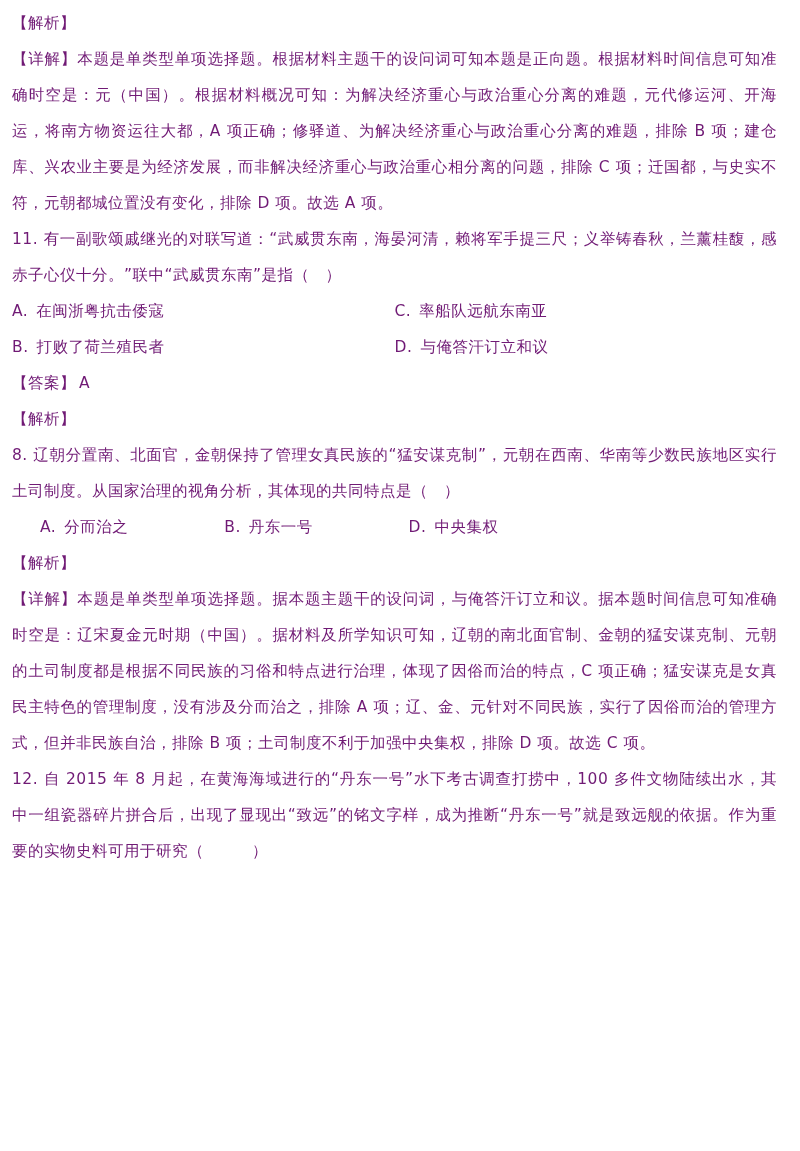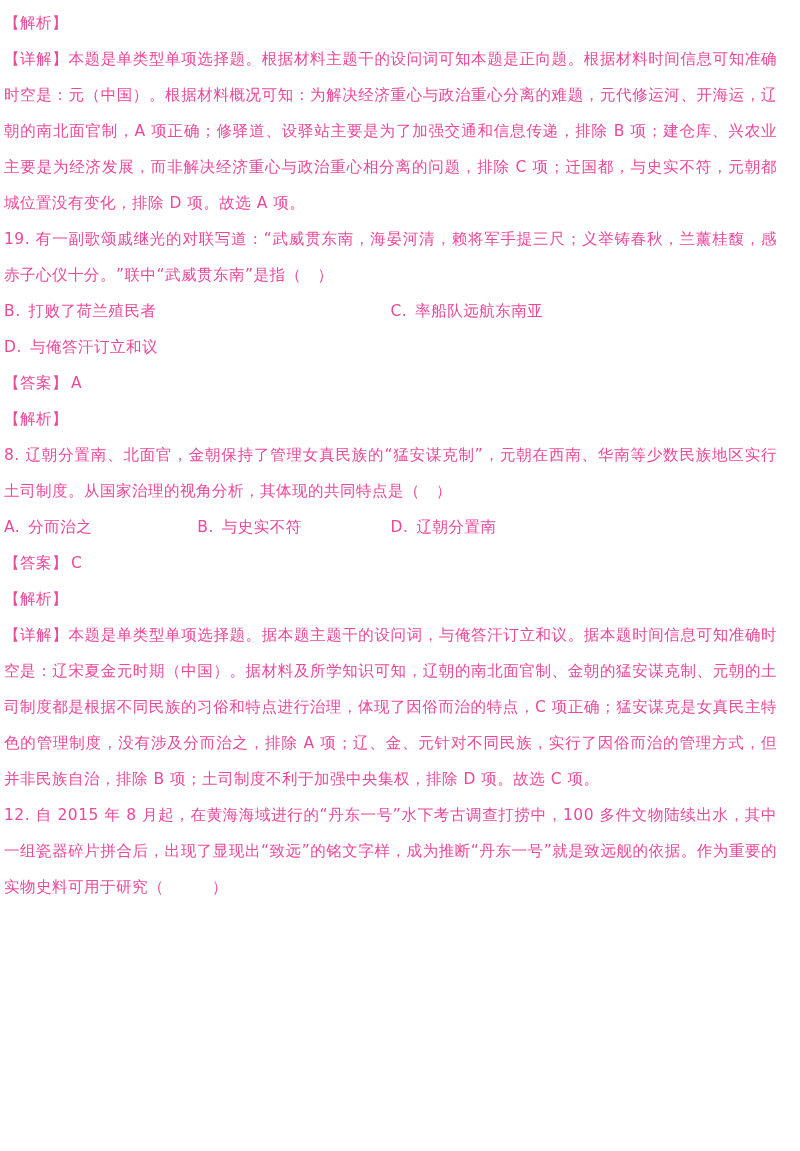--- a/index.html
+++ b/index.html
@@ -9,67 +9,67 @@
   }
   body {
     width: 800px;
     height: 1151px;
     overflow: hidden;
   }
   .doc {
     box-sizing: border-box;
     width: 800px;
     height: 1151px;
-    padding: 5px 23px 0 4px;
+    padding: 5px 23px 0 12px;
     font-family: "DejaVu Sans", "Liberation Sans", sans-serif;
     font-size: 15.5px;
     line-height: 36px;
     letter-spacing: 0.5px;
-    color: #ec4899;
+    color: #701a75;
   }
   .para {
     margin: 0;
     text-align: justify;
   }
   .line {
     margin: 0;
     text-align: left;
     white-space: nowrap;
   }
   .opts {
     display: grid;
   }
   .opts.cols2 { grid-template-columns: 50% 50%; }
-  .opts.cols4 { grid-template-columns: 25% 25% 25% 25%; }
+  .opts.cols4 { grid-template-columns: 25% 25% 25% 25%; margin-left: 28px; }
   .opt { white-space: nowrap; overflow: hidden; }
   .opt .key { display: inline-block; margin-right: 8px; }
   .ans .val { margin-left: 3px; }
 </style>
 </head>
 <body>
 
 <div class="doc">
 
   <p class="line">【解析】</p>
-  <p class="para">【详解】本题是单类型单项选择题。根据材料主题干的设问词可知本题是正向题。根据材料时间信息可知准确时空是：元（中国）。根据材料概况可知：为解决经济重心与政治重心分离的难题，元代修运河、开海运，辽朝的南北面官制，A 项正确；修驿道、设驿站主要是为了加强交通和信息传递，排除 B 项；建仓库、兴农业主要是为经济发展，而非解决经济重心与政治重心相分离的问题，排除 C 项；迁国都，与史实不符，元朝都城位置没有变化，排除 D 项。故选 A 项。</p>
+  <p class="para">【详解】本题是单类型单项选择题。根据材料主题干的设问词可知本题是正向题。根据材料时间信息可知准确时空是：元（中国）。根据材料概况可知：为解决经济重心与政治重心分离的难题，元代修运河、开海运，将南方物资运往大都，A 项正确；修驿道、为解决经济重心与政治重心分离的难题，排除 B 项；建仓库、兴农业主要是为经济发展，而非解决经济重心与政治重心相分离的问题，排除 C 项；迁国都，与史实不符，元朝都城位置没有变化，排除 D 项。故选 A 项。</p>
 
-  <p class="para">19. 有一副歌颂戚继光的对联写道：“武威贯东南，海晏河清，赖将军手提三尺；义举铸春秋，兰薰桂馥，感赤子心仪十分。”联中“武威贯东南”是指（　）</p>
+  <p class="para">11. 有一副歌颂戚继光的对联写道：“武威贯东南，海晏河清，赖将军手提三尺；义举铸春秋，兰薰桂馥，感赤子心仪十分。”联中“武威贯东南”是指（　）</p>
   <div class="opts cols2">
+    <div class="opt"><span class="key">A.</span><span>在闽浙粤抗击倭寇</span></div>
+    <div class="opt"><span class="key">C.</span><span>率船队远航东南亚</span></div>
     <div class="opt"><span class="key">B.</span><span>打败了荷兰殖民者</span></div>
-    <div class="opt"><span class="key">C.</span><span>率船队远航东南亚</span></div>
     <div class="opt"><span class="key">D.</span><span>与俺答汗订立和议</span></div>
   </div>
   <p class="line ans"><span>【答案】</span><span class="val">A</span></p>
   <p class="line">【解析】</p>
 
   <p class="para">8. 辽朝分置南、北面官，金朝保持了管理女真民族的“猛安谋克制”，元朝在西南、华南等少数民族地区实行土司制度。从国家治理的视角分析，其体现的共同特点是（　）</p>
   <div class="opts cols4">
     <div class="opt"><span class="key">A.</span><span>分而治之</span></div>
-    <div class="opt"><span class="key">B.</span><span>与史实不符</span></div>
-    <div class="opt"><span class="key">D.</span><span>辽朝分置南</span></div>
+    <div class="opt"><span class="key">B.</span><span>丹东一号</span></div>
+    <div class="opt"><span class="key">D.</span><span>中央集权</span></div>
   </div>
-  <p class="line ans"><span>【答案】</span><span class="val">C</span></p>
   <p class="line">【解析】</p>
   <p class="para">【详解】本题是单类型单项选择题。据本题主题干的设问词，与俺答汗订立和议。据本题时间信息可知准确时空是：辽宋夏金元时期（中国）。据材料及所学知识可知，辽朝的南北面官制、金朝的猛安谋克制、元朝的土司制度都是根据不同民族的习俗和特点进行治理，体现了因俗而治的特点，C 项正确；猛安谋克是女真民主特色的管理制度，没有涉及分而治之，排除 A 项；辽、金、元针对不同民族，实行了因俗而治的管理方式，但并非民族自治，排除 B 项；土司制度不利于加强中央集权，排除 D 项。故选 C 项。</p>
 
   <p class="para">12. 自 2015 年 8 月起，在黄海海域进行的“丹东一号”水下考古调查打捞中，100 多件文物陆续出水，其中一组瓷器碎片拼合后，出现了显现出“致远”的铭文字样，成为推断“丹东一号”就是致远舰的依据。作为重要的实物史料可用于研究（　　　）</p>
 
 </div>
 
 </body></html>

